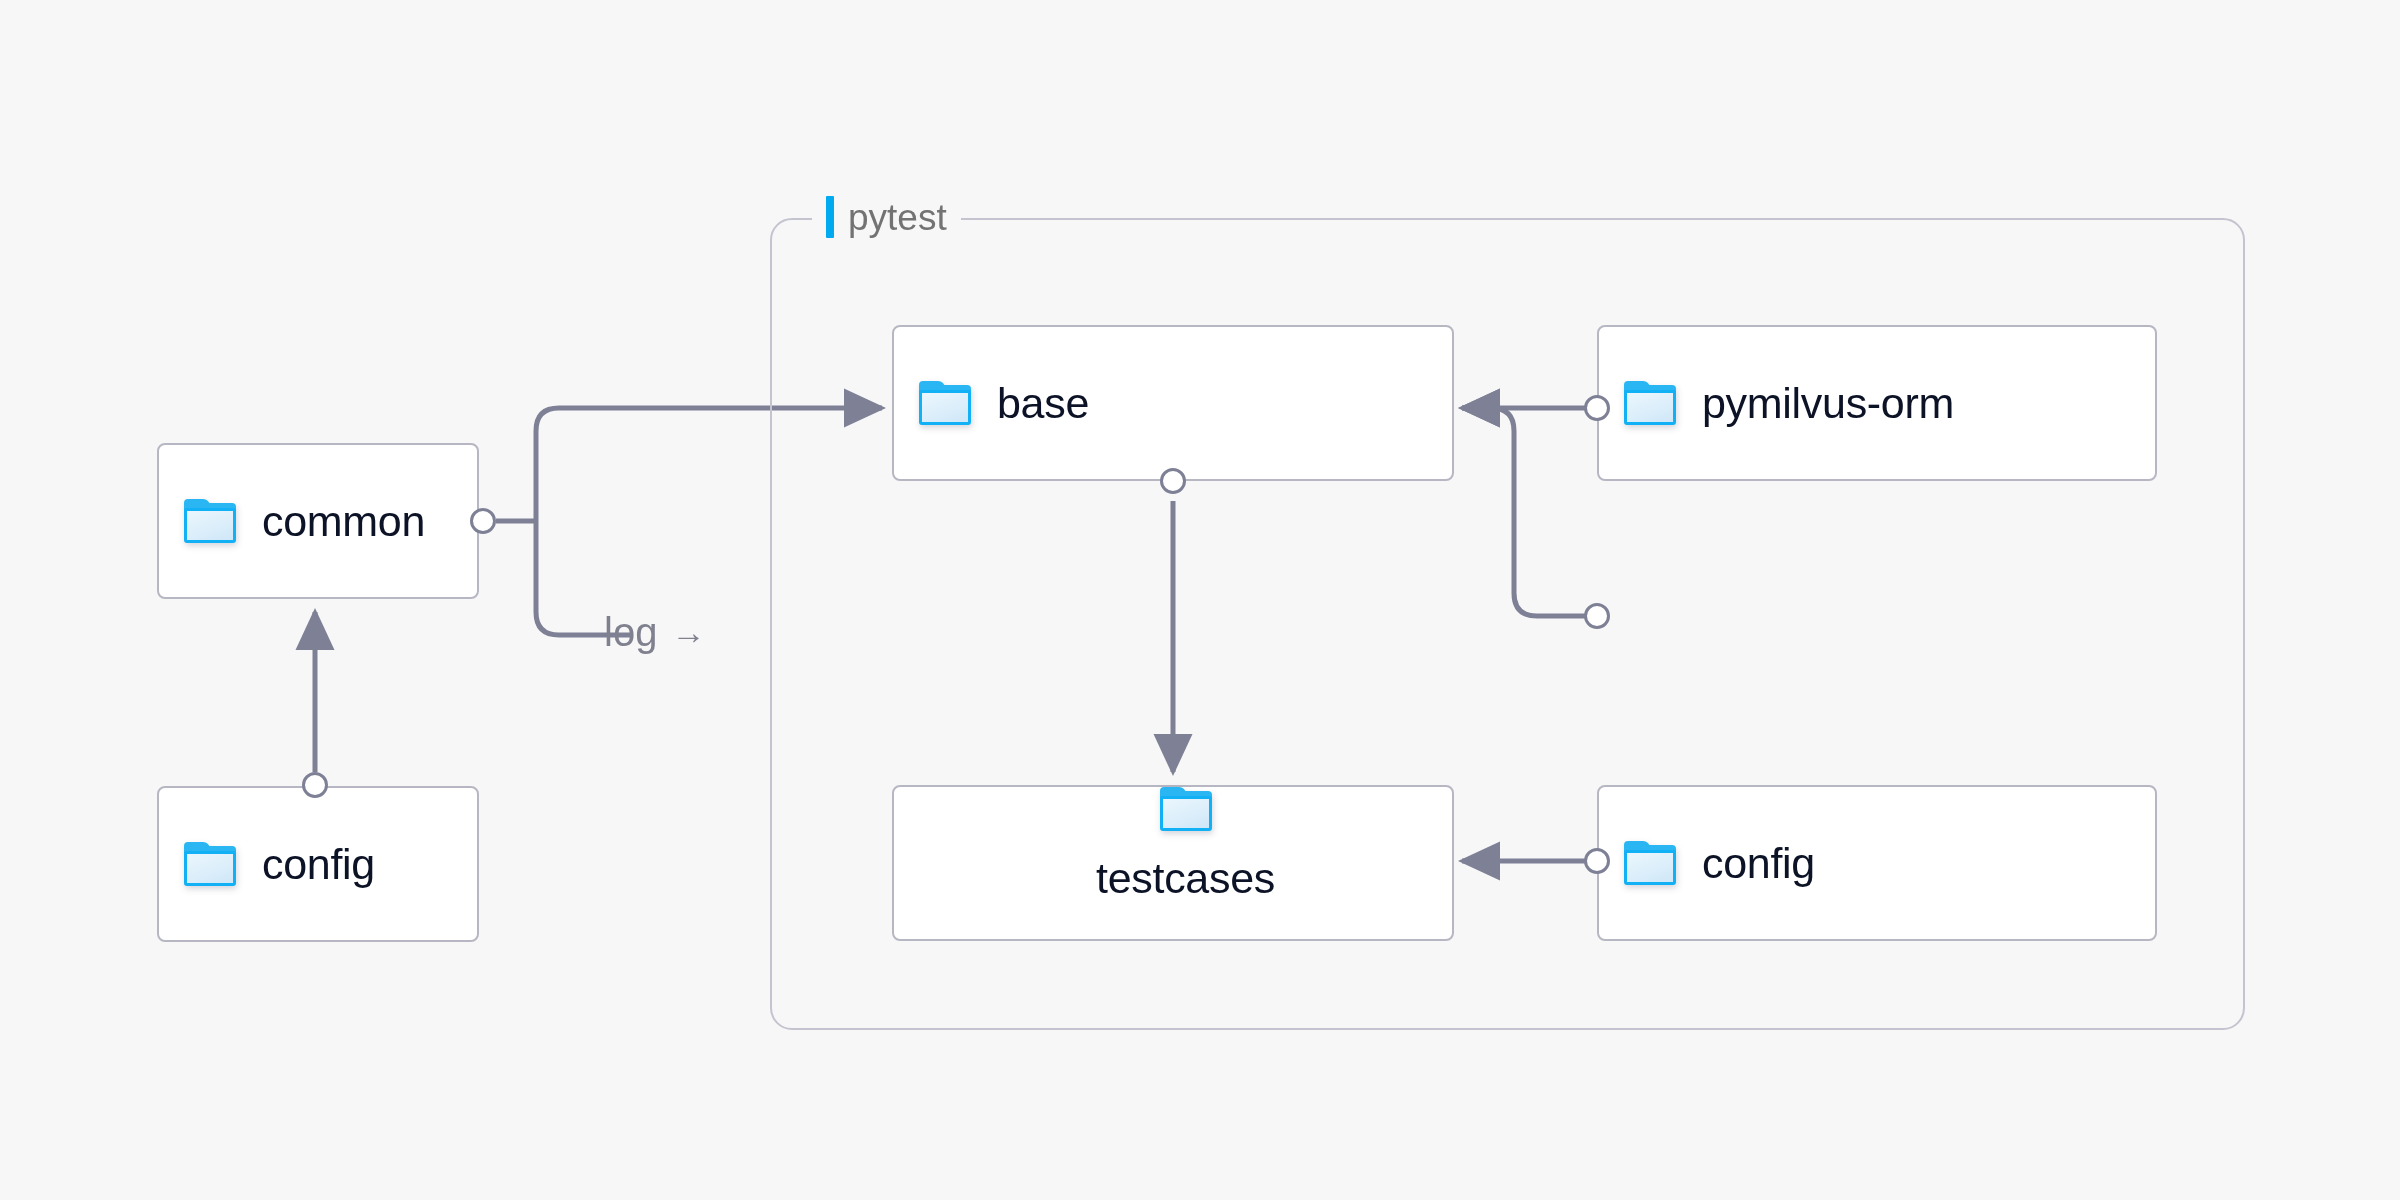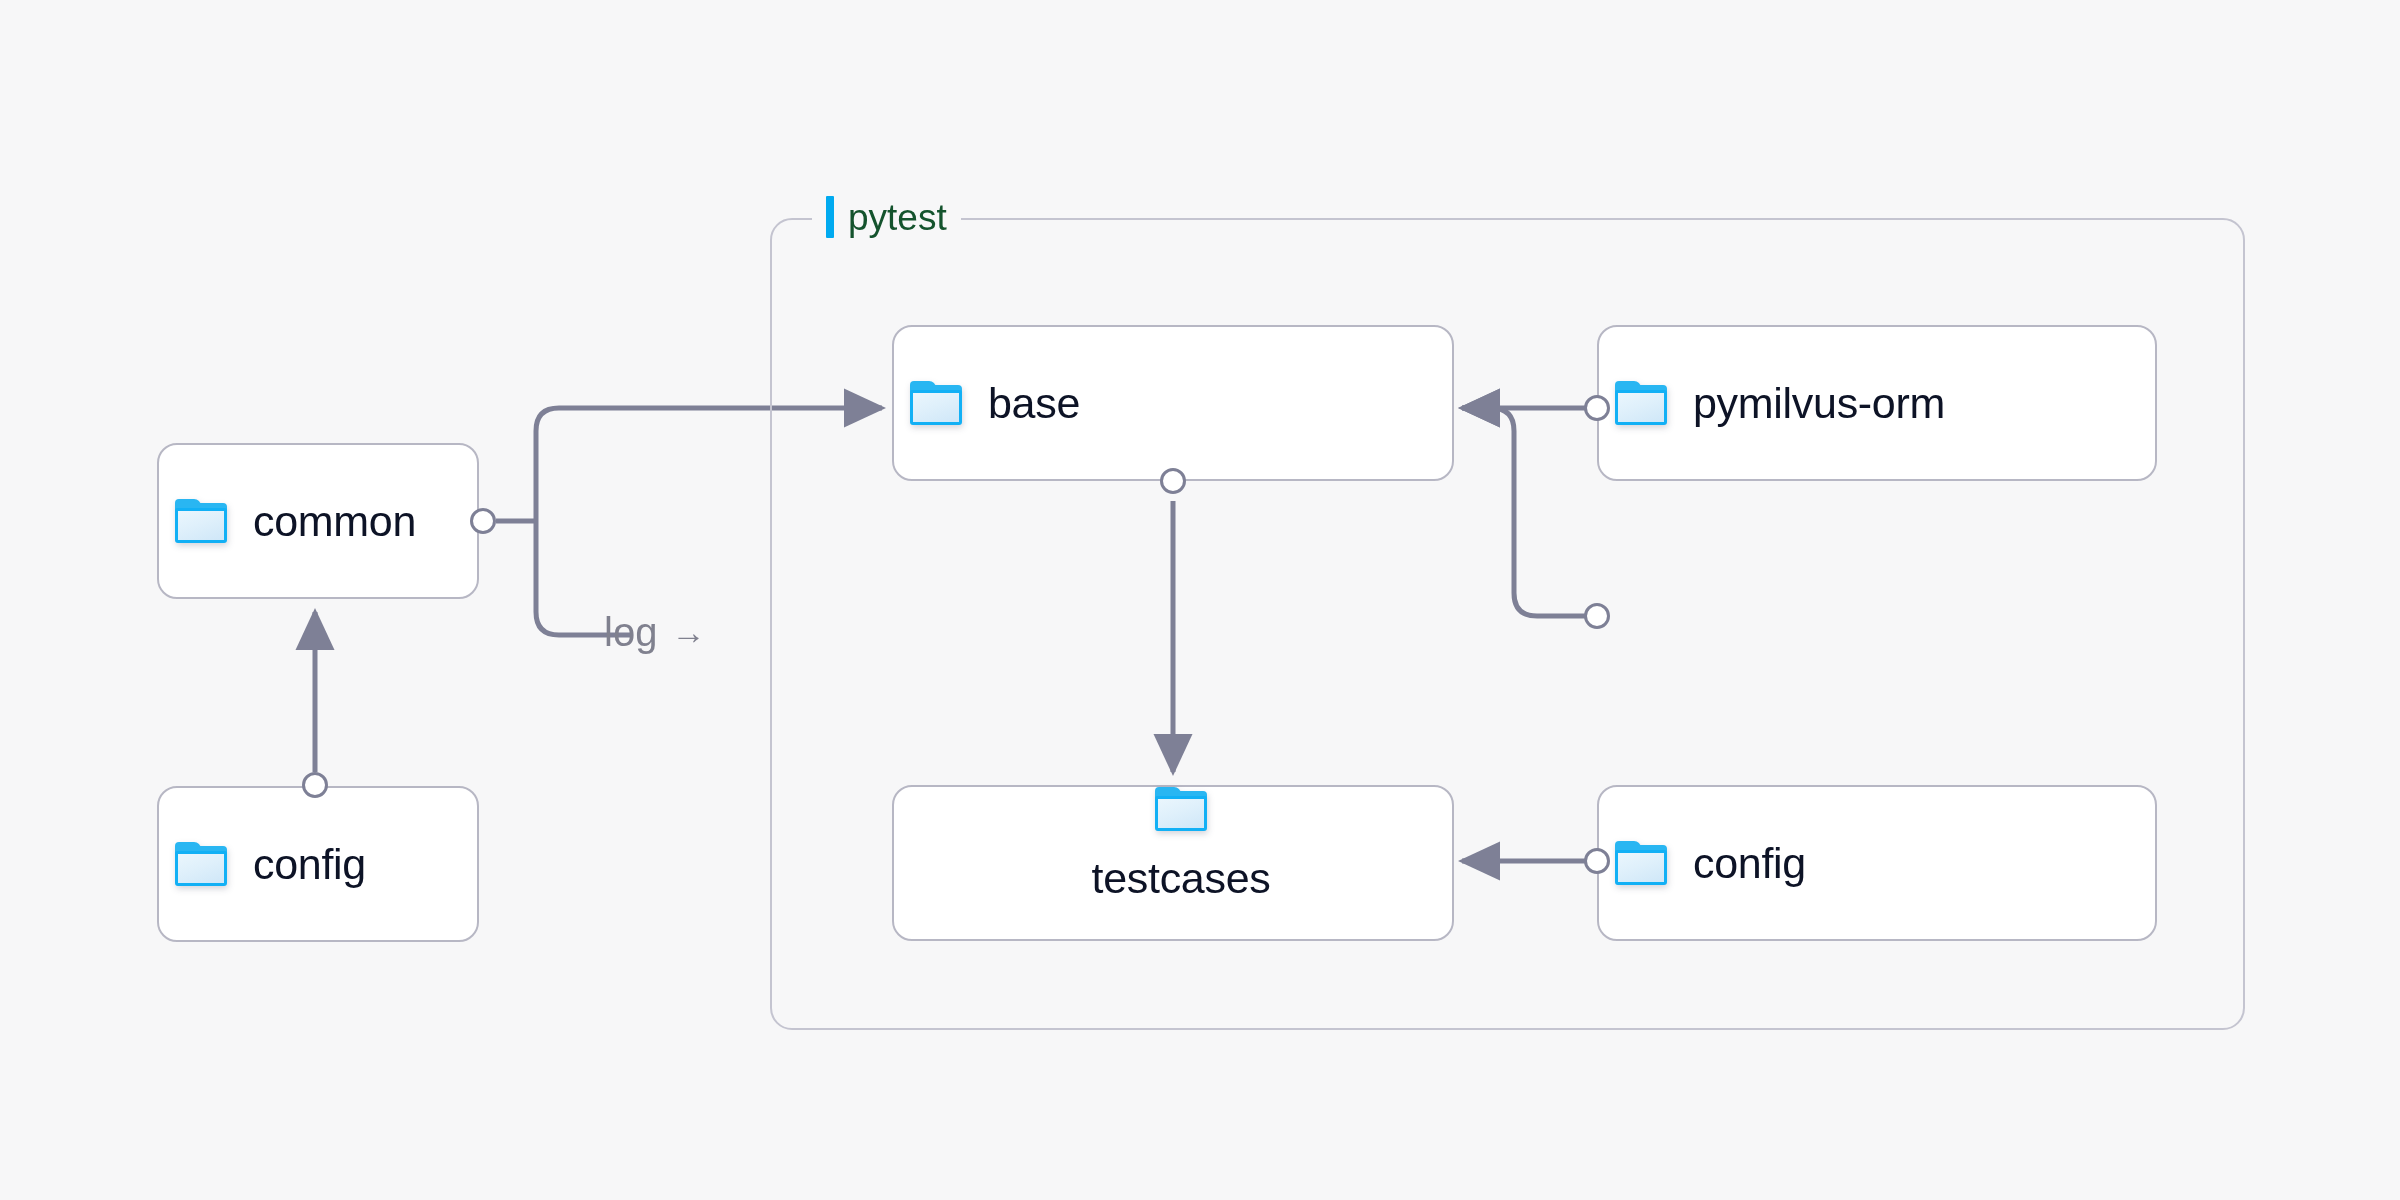--- a/index.html
+++ b/index.html
@@ -43,34 +43,34 @@
   }
   .group-label .bar {
     width: 8px;
     height: 42px;
     background: #00aaf0;
     border-radius: 1px;
     flex: 0 0 auto;
   }
   .group-label .gtext {
     font-size: 37px;
-    color: #14532d;
+    color: #737373;
     line-height: 1;
     white-space: nowrap;
   }
   
   .node {
     position: absolute;
     background: #ffffff;
     border: 2px solid #b7b7c4;
-    border-radius: 20px;
+    border-radius: 8px;
     box-sizing: border-box;
     display: flex;
     align-items: center;
-    padding-left: 16px;
+    padding-left: 25px;
     gap: 26px;
   }
   .node-label {
     font-size: 43px;
     color: #0d1326;
     line-height: 1;
     white-space: nowrap;
     letter-spacing: -0.3px;
   }
   

